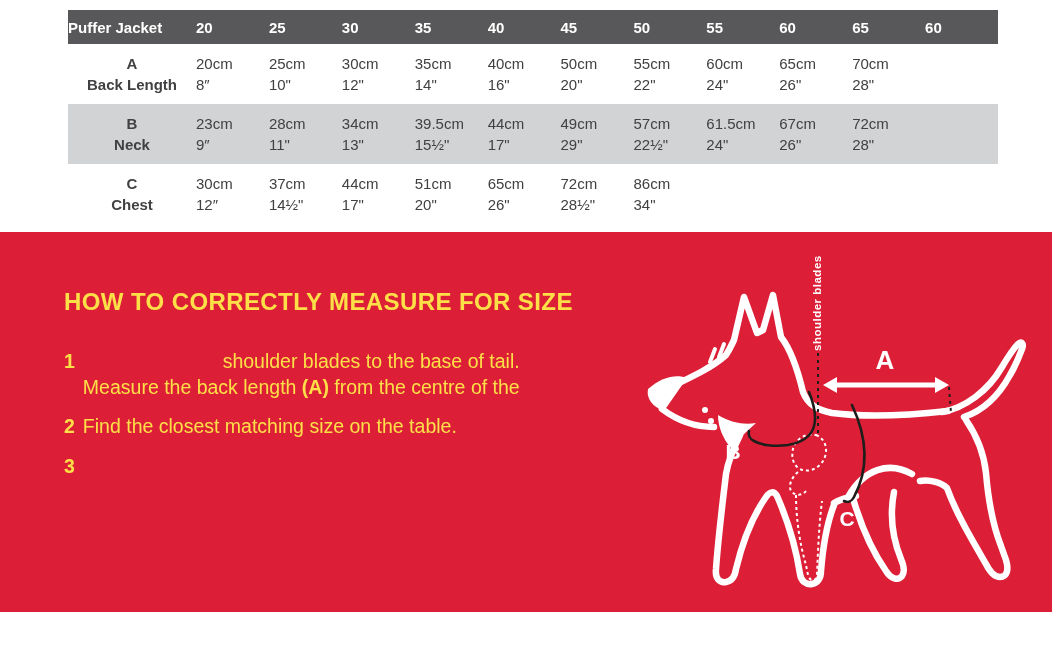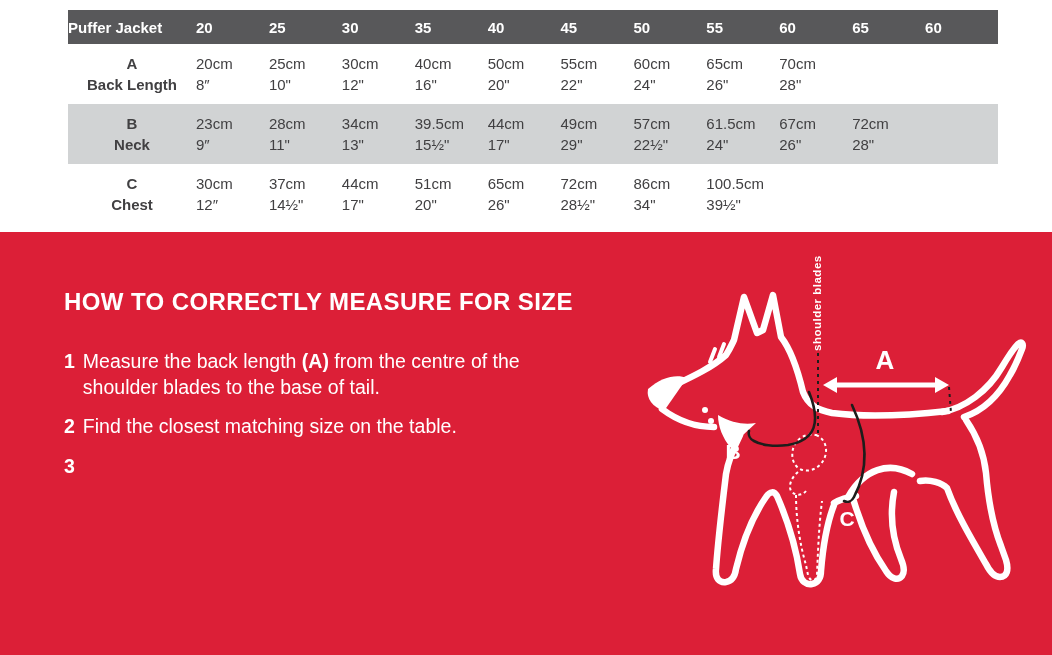--- a/index.html
+++ b/index.html
@@ -13,21 +13,21 @@
   .t-row{display:grid;grid-template-columns:128px repeat(11,1fr);align-items:center;}
   .t-head{background:var(--header-gray);height:34px;color:#fff;font-weight:bold;font-size:15px;}
   .t-head .label-cell{text-align:left;}
   .th,.td{text-align:left;}
   .t-data{padding:9px 0;font-size:15px;color:var(--text-dark);line-height:21px;}
   .t-data.shaded{background:var(--band-gray);}
   .row-label{font-weight:bold;text-align:center;line-height:21px;}
   .cm-line{display:block;}
   .in-line{display:block;}
   
-  .red-section{position:absolute;left:0;top:232px;width:1052px;height:423px;background:var(--red);color:#ffffff;}
+  .red-section{position:absolute;left:0;top:232px;width:1052px;height:380px;background:var(--red);color:#fde047;text-align:right;}
   .guide-title{position:absolute;left:64px;top:56px;margin:0;font-size:24px;font-weight:bold;letter-spacing:.4px;}
   .steps{position:absolute;left:64px;top:117px;width:560px;}
   .step{display:flex;margin-bottom:14px;font-size:19.5px;line-height:25.5px;}
   .step-num{font-weight:bold;margin-right:8px;}
   .seg-b{font-weight:bold;}
   
   .dog-svg{position:absolute;left:620px;top:13px;}
   .lbl-big{font-family:"Liberation Sans",sans-serif;font-weight:bold;font-size:26px;fill:#fff;}
   .lbl{font-family:"Liberation Sans",sans-serif;font-weight:bold;font-size:21px;fill:#fff;}
   .lbl-small{font-family:"Liberation Sans",sans-serif;font-weight:bold;font-size:11.5px;fill:#fff;letter-spacing:.5px;}
@@ -65,20 +65,24 @@
           </div>
           <div class="td">
             <span class="cm-line">25cm</span>
             <span class="in-line">10"</span>
           </div>
           <div class="td">
             <span class="cm-line">30cm</span>
             <span class="in-line">12"</span>
           </div>
           <div class="td">
+            <span class="cm-line">35cm</span>
+            <span class="in-line">14"</span>
+          </div>
+          <div class="td">
             <span class="cm-line">40cm</span>
             <span class="in-line">16"</span>
           </div>
           <div class="td">
             <span class="cm-line">50cm</span>
             <span class="in-line">20"</span>
           </div>
           <div class="td">
             <span class="cm-line">55cm</span>
             <span class="in-line">22"</span>
@@ -167,37 +171,33 @@
             <span class="cm-line">65cm</span>
             <span class="in-line">26"</span>
           </div>
           <div class="td">
             <span class="cm-line">72cm</span>
             <span class="in-line">28½"</span>
           </div>
           <div class="td">
             <span class="cm-line">86cm</span>
             <span class="in-line">34"</span>
-          </div>
-          <div class="td">
-            <span class="cm-line">100.5cm</span>
-            <span class="in-line">39½"</span>
           </div>
         </div>
       </div>
   </div>
 
   <div class="red-section">
     <h1 class="guide-title">HOW TO CORRECTLY MEASURE FOR SIZE</h1>
     <div class="steps" id="steps">
         <div class="step">
           <span class="step-num">1</span>
           <div class="step-lines">
+            <div class="line"><span class="seg">shoulder blades to the base of tail.</span></div>
             <div class="line"><span class="seg">Measure the back length </span><span class="seg-b">(A)</span><span class="seg"> from the centre of the</span></div>
-            <div class="line"><span class="seg">shoulder blades to the base of tail.</span></div>
           </div>
         </div>
         <div class="step">
           <span class="step-num">2</span>
           <div class="step-lines">
             <div class="line"><span class="seg">Find the closest matching size on the table.</span></div>
           </div>
         </div>
         <div class="step">
           <span class="step-num">3</span>

